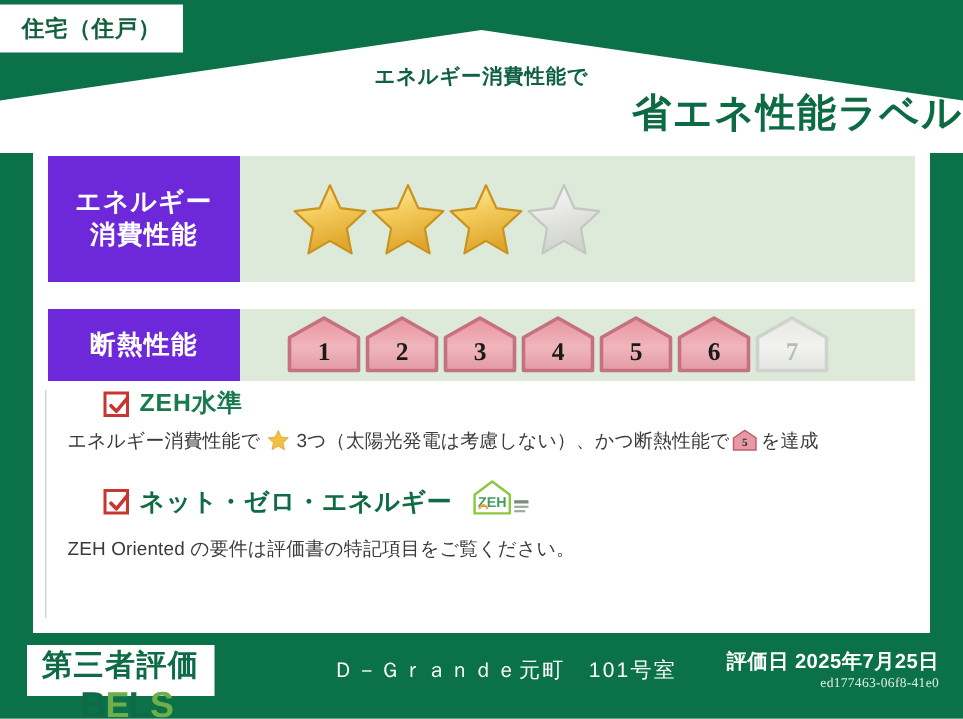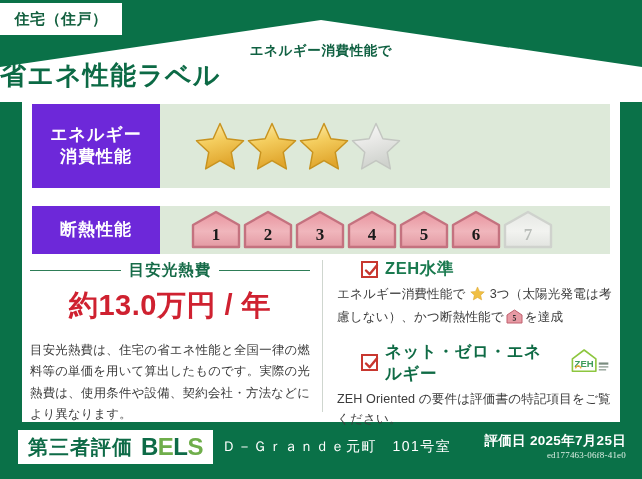--- a/index.html
+++ b/index.html
@@ -43,21 +43,21 @@
   .corner-badge.right{right:0px;width:130px;}
 
   
   .header-sub{
     position:absolute;top:42px;left:0;width:642px;
     text-align:center;color:#106142;font-weight:bold;font-size:13.5px;
     letter-spacing:0.6px;
   }
   .header-title{
     position:absolute;top:58px;left:0;width:642px;
-    text-align:left;color:#0c6a45;font-weight:bold;font-size:26px;
+    text-align:right;color:#0c6a45;font-weight:bold;font-size:26px;
     letter-spacing:1.2px;
   }
 
   
   .perf-row{
     position:absolute;left:32px;width:578px;display:flex;align-items:stretch;
   }
   #row-energy{top:104px;height:84px;}
   #row-insul {top:206px;height:48px;}
 
@@ -130,20 +130,21 @@
     display:inline-block;vertical-align:-3px;margin:0 2px;
   }
   .zeh-logo{margin-left:3px;vertical-align:-7px;}
 
   
   .footer{position:absolute;left:0;top:424px;width:642px;height:55px;}
   .bels-plate{
     position:absolute;left:18px;top:6px;height:34px;
     background:#ffffff;display:flex;align-items:center;padding:0 10px;
     box-sizing:border-box;
+    flex-direction:column;
   }
   .bels-jp{
     color:#0e6b47;font-weight:bold;font-size:20px;letter-spacing:1px;
   }
   .bels-mark{
     font-family:"Liberation Sans","DejaVu Sans",sans-serif;
     font-weight:bold;font-size:24px;letter-spacing:-0.5px;margin-left:8px;
   }
   .bels-mark .b{color:#0e6b47;}
   .bels-mark .e{color:#6fae4b;}
@@ -303,29 +304,20 @@
                 </linearGradient>
               </defs>
               <path d="M3,15 L26,2 L49,15 L49,37 L3,37 Z" fill="url(#hg6)" stroke="#cfd2cd" stroke-width="2.4" stroke-linejoin="round"></path>
             </svg><span class="hnum">7</span></div>
         </div>
     </div>
   </div>
 
   <div class="lower">
 
-    <div class="col-left">
-      <div class="cost-head">
-        <span class="rule"></span>
-        <span class="txt">目安光熱費</span>
-        <span class="rule"></span>
-      </div>
-      <div class="cost-value">約13.0万円 / 年</div>
-      <div class="cost-note">目安光熱費は、住宅の省エネ性能と全国一律の燃料等の単価を用いて算出したものです。実際の光熱費は、使用条件や設備、契約会社・方法などにより異なります。</div>
-    </div>
 
     <div class="col-div"></div>
 
     <div class="col-right">
 
       <div class="zeh-block">
         <div class="zeh-head">
           <span class="chk">
             <svg width="15" height="15" viewBox="0 0 15 15">
               <path d="M2 7.5 L5.6 11.2 L13 2.2" fill="none" stroke="#c8372f" stroke-width="2.4" stroke-linecap="round" stroke-linejoin="round"></path>

